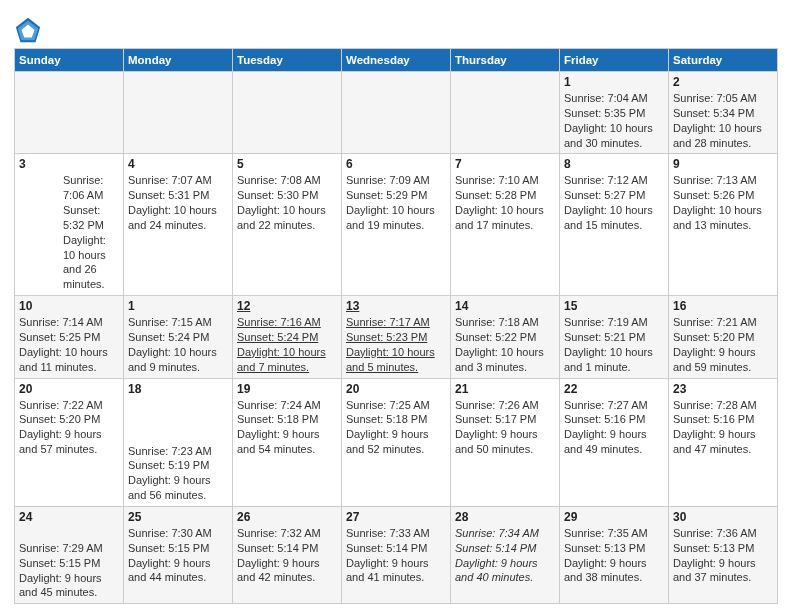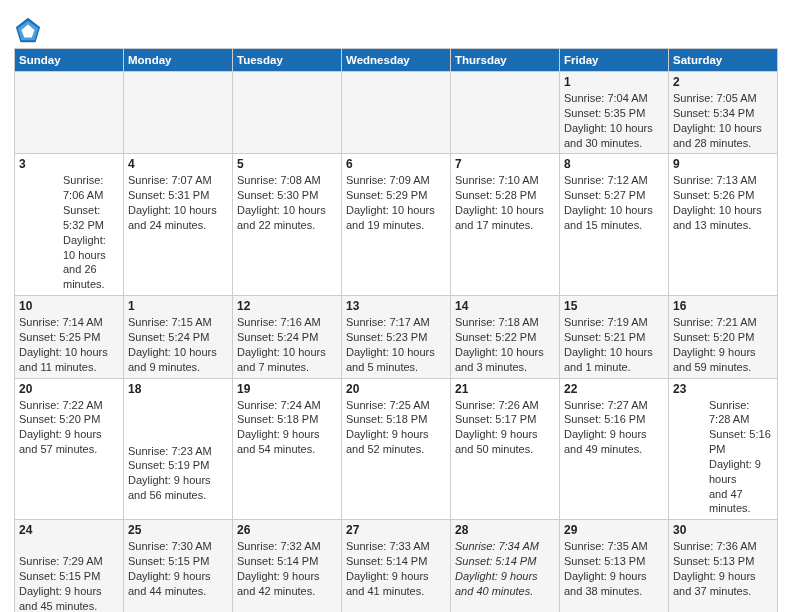--- a/index.html
+++ b/index.html
@@ -215,28 +215,28 @@
 Daylight: 10 hours
 and 11 minutes.</div>
           </td>
           <td style="background: rgb(245, 245, 245);">
             <span class="day-num">1</span>
             <div class="day-info" style="white-space: pre-line;">Sunrise: 7:15 AM
 Sunset: 5:24 PM
 Daylight: 10 hours
 and 9 minutes.</div>
           </td>
-          <td style="background: rgb(245, 245, 245);">
+          <td style="background: rgb(245, 245, 245); text-decoration: underline;">
             <span class="day-num">12</span>
             <div class="day-info" style="white-space: pre-line;">Sunrise: 7:16 AM
 Sunset: 5:24 PM
 Daylight: 10 hours
 and 7 minutes.</div>
           </td>
-          <td style="background: rgb(245, 245, 245);">
+          <td style="background: rgb(245, 245, 245); text-decoration: underline;">
             <span class="day-num">13</span>
             <div class="day-info" style="white-space: pre-line;">Sunrise: 7:17 AM
 Sunset: 5:23 PM
 Daylight: 10 hours
 and 5 minutes.</div>
           </td>
           <td style="background: rgb(245, 245, 245);">
             <span class="day-num">14</span>
             <div class="day-info" style="white-space: pre-line;">Sunrise: 7:18 AM
 Sunset: 5:22 PM
@@ -296,21 +296,21 @@
           </td>
           <td style="background: rgb(255, 255, 255);">
             <span class="day-num">22</span>
             <div class="day-info" style="white-space: pre-line;">Sunrise: 7:27 AM
 Sunset: 5:16 PM
 Daylight: 9 hours
 and 49 minutes.</div>
           </td>
           <td style="background: rgb(255, 255, 255);">
             <span class="day-num">23</span>
-            <div class="day-info" style="white-space: pre-line; margin-left: 36px;">Sunrise: 7:28 AM
+            <div class="day-info" style="white-space: pre-line;">Sunrise: 7:28 AM
 Sunset: 5:16 PM
 Daylight: 9 hours
 and 47 minutes.</div>
           </td>
         </tr>
         <tr>
           <td style="background: rgb(245, 245, 245);">
             <span class="day-num">24</span>
             <div class="day-info" style="white-space: pre-line; margin-top: 17px;">Sunrise: 7:29 AM
 Sunset: 5:15 PM

